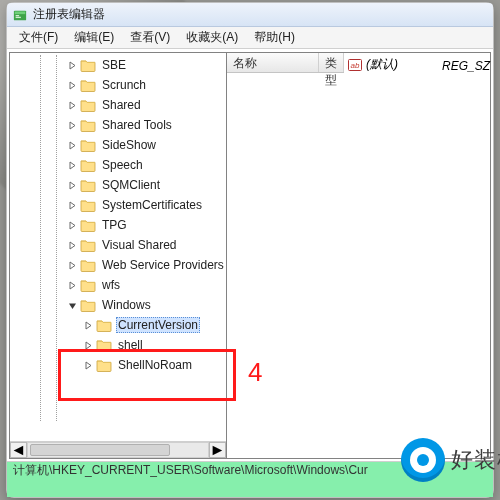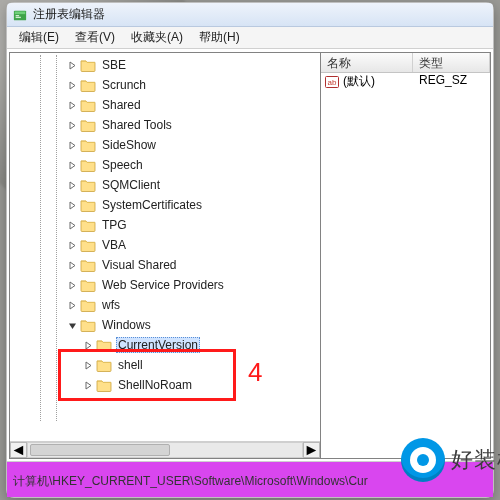--- a/index.html
+++ b/index.html
@@ -63,39 +63,39 @@
     height:17px; border-top:1px solid #cfcfcf; background:#f0f0f0;
     display:flex; align-items:stretch;
   }
   .sb-btn { width:17px; background:#f0f0f0; border:1px solid #b7b7b7; display:flex; align-items:center; justify-content:center; }
   .sb-track { flex:1; position:relative; background:#e9e9e9; border:1px solid #cfcfcf; }
   .sb-thumb { position:absolute; top:1px; bottom:1px; left:2px; width:140px; background:#d4d4d4; border:1px solid #b0b0b0; border-radius:2px; }
 
   
   .list-panel {
     flex:1; margin:2px 2px 2px 0; border:1px solid #828282; border-left:none;
-    background:#fff; display:flex; flex-direction:column;
+    background:#fff; display:flex; flex-direction:row;
   }
   .list-header {
     height:20px; display:flex; background:linear-gradient(#fbfbfb,#e7e7e7);
     border-bottom:1px solid #c4c4c4; font-size:12px; color:#333;
   }
   .col { padding:2px 6px; border-right:1px solid #d0d0d0; }
   .col.name { width:92px; }
   .col.type { flex:1; }
   .list-body { flex:1; font-size:12px; }
-  .lrow { display:flex; align-items:flex-start; height:20px; }
+  .lrow { display:flex; align-items:flex-end; height:20px;font-style:italic; }
   .lrow .c1 { width:92px; padding-left:4px; display:flex; align-items:center; gap:4px; }
   .lrow .c2 { flex:1; padding-left:6px; }
   .ab-icon { width:14px; height:14px; }
   .ab-icon svg { width:14px; height:14px; }
 
   .statusbar {
-    height:36px; border-top:1px solid #cfcfcf; background:#d946ef;
-    font-size:12px; color:#333; padding:11px 6px; overflow:hidden; white-space:nowrap;
+    height:36px; border-top:1px solid #cfcfcf; background:#86efac;
+    font-size:12px; color:#333; padding:0 6px; overflow:hidden; white-space:nowrap;
   }
 
   
   .dotv { position:absolute; top:2px; bottom:20px; border-left:1px dotted #a0a0a0; }
   .dotv.a { left: 30px; }
   .dotv.b { left: 46px; }
 
   
   .callout {
     position:absolute; left:48px; top:296px; width:178px; height:52px;
@@ -135,20 +135,21 @@
           <rect x="1" y="3" width="14" height="11" rx="1" fill="#3fa44a"></rect>
           <rect x="2" y="4" width="12" height="3" fill="#6fd07a"></rect>
           <rect x="3" y="8" width="4" height="1.5" fill="#cfeccf"></rect>
           <rect x="3" y="10" width="6" height="1.5" fill="#cfeccf"></rect>
         </svg>
     </span>
     <span>注册表编辑器</span>
   </div>
 
   <div class="menubar">
+    <div class="mi">文件(F)</div>
     <div class="mi">编辑(E)</div>
     <div class="mi">查看(V)</div>
     <div class="mi">收藏夹(A)</div>
     <div class="mi">帮助(H)</div>
   </div>
 
   <div class="client">
     <div class="tree-panel">
       <div class="tree-scroll">
         <div class="dotv a"></div>
@@ -281,35 +282,20 @@
                   <path d="M2 1 L7 4.5 L2 8 Z" fill="none" stroke="#6a6a6a" stroke-width="1"></path>
                 </svg>
               </span>
               <span class="folder-icon">
                 <svg viewBox="0 0 16 14">
                   <path d="M1 3h5l1.2 1.4H15v8.1a1 1 0 0 1-1 1H2a1 1 0 0 1-1-1V3z" fill="#ffe08a" stroke="#caa23d" stroke-width=".8"></path>
                   <path d="M1 3h5l1.2 1.4H15" fill="none" stroke="#e7c45e" stroke-width=".8"></path>
                 </svg>
               </span>
               <span class="label">TPG</span>
-            </div>
-            <div class="row">
-              <span class="spacer" style="width: 48px;"></span>
-              <span class="expander">
-                <svg viewBox="0 0 9 9">
-                  <path d="M2 1 L7 4.5 L2 8 Z" fill="none" stroke="#6a6a6a" stroke-width="1"></path>
-                </svg>
-              </span>
-              <span class="folder-icon">
-                <svg viewBox="0 0 16 14">
-                  <path d="M1 3h5l1.2 1.4H15v8.1a1 1 0 0 1-1 1H2a1 1 0 0 1-1-1V3z" fill="#ffe08a" stroke="#caa23d" stroke-width=".8"></path>
-                  <path d="M1 3h5l1.2 1.4H15" fill="none" stroke="#e7c45e" stroke-width=".8"></path>
-                </svg>
-              </span>
-              <span class="label">VBA</span>
             </div>
             <div class="row">
               <span class="spacer" style="width: 48px;"></span>
               <span class="expander">
                 <svg viewBox="0 0 9 9">
                   <path d="M2 1 L7 4.5 L2 8 Z" fill="none" stroke="#6a6a6a" stroke-width="1"></path>
                 </svg>
               </span>
               <span class="folder-icon">
                 <svg viewBox="0 0 16 14">

